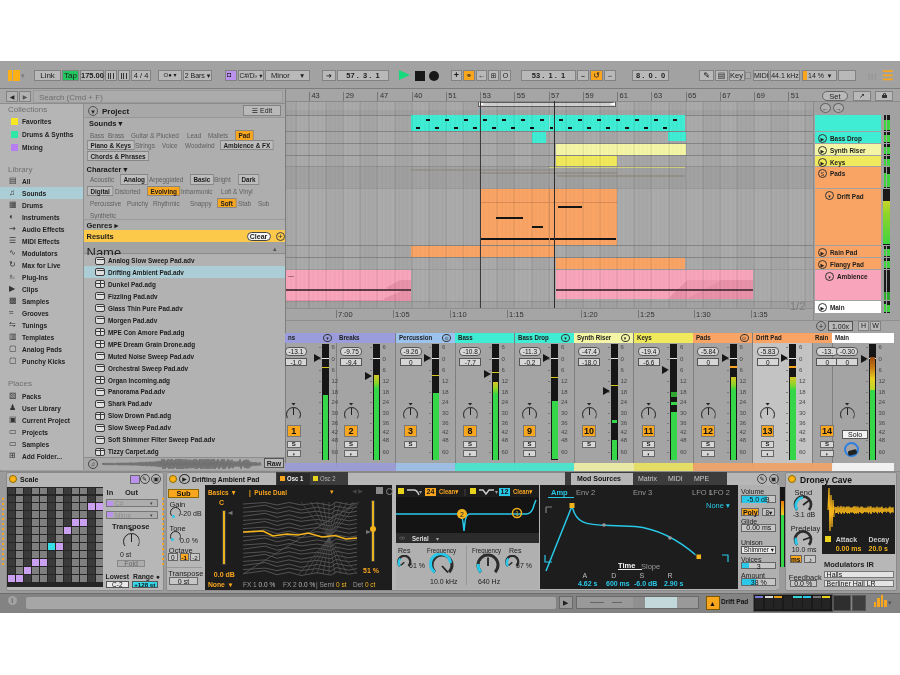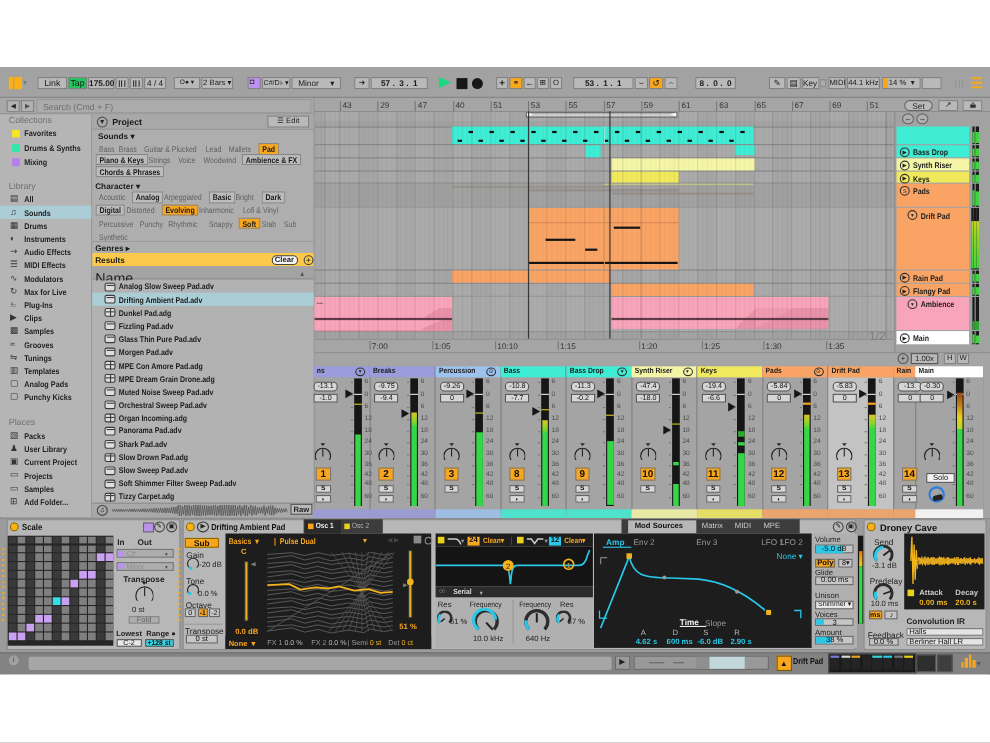--- a/index.html
+++ b/index.html
@@ -348,21 +348,21 @@
 <div style="position:absolute;left:288px;top:271px;width:14px;height:8px;color:#5a3a42;font-size:7px;font-weight:bold;line-height:8px">...</div>
 <div style="position:absolute;left:480px;top:101px;width:1px;height:207px;background:#3f3f3f"></div>
 <div style="position:absolute;left:554px;top:101px;width:1.2px;height:207px;background:#2d2d2d"></div>
 <div style="position:absolute;left:286px;top:102px;width:527px;height:206px;background-image:repeating-linear-gradient(90deg,rgba(0,0,0,0.085) 0 1px,transparent 1px 17.12px),repeating-linear-gradient(90deg,rgba(0,0,0,0.035) 0 1px,transparent 1px 4.28px);background-position:22.6px 0,22.6px 0;pointer-events:none"></div>
 <div style="position:absolute;left:286px;top:308px;width:527px;height:12px;background:#a5a5a5;border-top:1px solid #909090"></div>
 <div style="position:absolute;left:336px;top:310px;width:1px;height:8px;background:#777"></div>
 <div style="position:absolute;left:338px;top:310px;width:22px;height:9px;color:#333;font-size:7.5px">7:00</div>
 <div style="position:absolute;left:393px;top:310px;width:1px;height:8px;background:#777"></div>
 <div style="position:absolute;left:395px;top:310px;width:22px;height:9px;color:#333;font-size:7.5px">1:05</div>
 <div style="position:absolute;left:450px;top:310px;width:1px;height:8px;background:#777"></div>
-<div style="position:absolute;left:452px;top:310px;width:22px;height:9px;color:#333;font-size:7.5px">10:10</div>
+<div style="position:absolute;left:452px;top:310px;width:22px;height:9px;color:#333;font-size:7.5px">1:10</div>
 <div style="position:absolute;left:507px;top:310px;width:1px;height:8px;background:#777"></div>
 <div style="position:absolute;left:509px;top:310px;width:22px;height:9px;color:#333;font-size:7.5px">1:15</div>
 <div style="position:absolute;left:581px;top:310px;width:1px;height:8px;background:#777"></div>
 <div style="position:absolute;left:583px;top:310px;width:22px;height:9px;color:#333;font-size:7.5px">1:20</div>
 <div style="position:absolute;left:638px;top:310px;width:1px;height:8px;background:#777"></div>
 <div style="position:absolute;left:640px;top:310px;width:22px;height:9px;color:#333;font-size:7.5px">1:25</div>
 <div style="position:absolute;left:694px;top:310px;width:1px;height:8px;background:#777"></div>
 <div style="position:absolute;left:696px;top:310px;width:22px;height:9px;color:#333;font-size:7.5px">1:30</div>
 <div style="position:absolute;left:751px;top:310px;width:1px;height:8px;background:#777"></div>
 <div style="position:absolute;left:753px;top:310px;width:22px;height:9px;color:#333;font-size:7.5px">1:35</div>
@@ -1252,21 +1252,21 @@
 <div style="position:absolute;left:821.6px;top:484.6px;width:73.7px;height:69.5px;background:#1d1d1d"></div>
 <svg width="74" height="70" style="position:absolute;left:821.6px;top:484.6px">
     <path d="M6,25 L7,3 L8,46 L9,10 L10,42 L11,15 L12,32" stroke="#f3b31c" stroke-width="1.2" fill="none"></path>
     <path d="M12,25 L13,21.8 L13.5,28.2 L14,22.0 L14.5,28.0 L15,22.5 L15.5,27.5 L16,21.0 L16.5,29.0 L17,22.9 L17.5,27.1 L18,21.8 L18.5,28.2 L19,20.9 L19.5,29.1 L20,22.7 L20.5,27.3 L21,21.7 L21.5,28.3 L22,21.6 L22.5,28.4 L23,22.9 L23.5,27.1 L24,22.1 L24.5,27.9 L25,21.4 L25.5,28.6 L26,22.0 L26.5,28.0 L27,21.4 L27.5,28.6 L28,22.7 L28.5,27.3 L29,22.5 L29.5,27.5 L30,22.8 L30.5,27.2 L31,22.0 L31.5,28.0 L32,21.1 L32.5,28.9 L33,21.8 L33.5,28.2 L34,21.4 L34.5,28.6 L35,22.3 L35.5,27.7 L36,21.5 L36.5,28.5 L37,23.0 L37.5,27.0 L38,22.5 L38.5,27.5 L39,21.7 L39.5,28.3 L40,21.6 L40.5,28.4 L41,22.3 L41.5,27.7 L42,23.1 L42.5,26.9 L43,22.7 L43.5,27.3 L44,22.8 L44.5,27.2 L45,22.7 L45.5,27.3 L46,21.5 L46.5,28.5 L47,22.9 L47.5,27.1 L48,21.4 L48.5,28.6 L49,21.4 L49.5,28.6 L50,23.2 L50.5,26.8 L51,22.6 L51.5,27.4 L52,22.3 L52.5,27.7 L53,23.4 L53.5,26.6 L54,22.5 L54.5,27.5 L55,21.5 L55.5,28.5 L56,23.2 L56.5,26.8 L57,22.2 L57.5,27.8 L58,23.2 L58.5,26.8 L59,22.2 L59.5,27.8 L60,21.6 L60.5,28.4 L61,23.1 L61.5,26.9 L62,23.5 L62.5,26.5 L63,23.4 L63.5,26.6 L64,22.4 L64.5,27.6 L65,23.6 L65.5,26.4 L66,23.4 L66.5,26.6 L67,22.5 L67.5,27.5 L68,21.6 L68.5,28.4 L69,22.7 L69.5,27.3 L70,22.8 L70.5,27.2 L71,22.3 L71.5,27.7 " stroke="#f3b31c" stroke-width="0.8" fill="none"></path>
   </svg>
 <div style="position:absolute;left:825px;top:536.4px;width:6px;height:6px;background:#e8d21a"></div>
 <div style="position:absolute;left:835.7px;top:536px;width:25px;height:7px;color:#ccc;font-size:7px;font-weight:bold">Attack</div>
 <div style="position:absolute;left:868.5px;top:536px;width:25px;height:7px;color:#ccc;font-size:7px;font-weight:bold">Decay</div>
 <div style="position:absolute;left:835.7px;top:545.2px;width:28px;height:7px;color:#f3b31c;font-size:7px;font-weight:bold">0.00 ms</div>
 <div style="position:absolute;left:868.5px;top:545.2px;width:28px;height:7px;color:#f3b31c;font-size:7px;font-weight:bold">20.0 s</div>
-<div style="position:absolute;left:824px;top:559.9px;width:70px;height:7px;color:#222;font-size:7.5px;font-weight:bold">Convolution IR</div>
+<div style="position:absolute;left:824px;top:559.9px;width:70px;height:7px;color:#222;font-size:7.5px;font-weight:bold">Modulators IR</div>
 <div style="position:absolute;left:823.6px;top:570.7px;width:70.8px;height:7.5px;background:#e4e4e4;border:1px solid #777;color:#111;font-size:7px;line-height:6.5px;padding-left:2px">Halls</div>
 <div style="position:absolute;left:823.6px;top:579.5px;width:70.8px;height:7.5px;background:#e4e4e4;border:1px solid #777;color:#111;font-size:7px;line-height:6.5px;padding-left:2px">Berliner Hall LR</div>
 <div style="position:absolute;left:0px;top:592.5px;width:900px;height:20.5px;background:#838383;border-top:1px solid #6e6e6e"></div>
 <div style="position:absolute;left:7.6px;top:595.5px;width:9.5px;height:9.5px;background:#a2a2a2;border-radius:50%;color:#666;font-size:7px;text-align:center;line-height:9px;font-weight:bold">i</div>
 <div style="position:absolute;left:26px;top:596.5px;width:530px;height:12px;background:#a6a6a6;border-radius:2px"></div>
 <div style="position:absolute;left:559px;top:595.5px;width:13.5px;height:13.5px;background:#999;border:1px solid #6a6a6a;color:#222;font-size:7px;text-align:center;line-height:12px">▶</div>
 <div style="position:absolute;left:576px;top:595.5px;width:123px;height:13.5px;background:#999;border:1px solid #6a6a6a"></div>
 <div style="position:absolute;left:590px;top:601.5px;width:14px;height:1.5px;background:#666"></div>
 <div style="position:absolute;left:612px;top:601.5px;width:10px;height:1.5px;background:#666"></div>
 <div style="position:absolute;left:633px;top:596.5px;width:11.5px;height:11.5px;background:#8f8f8f"></div>

